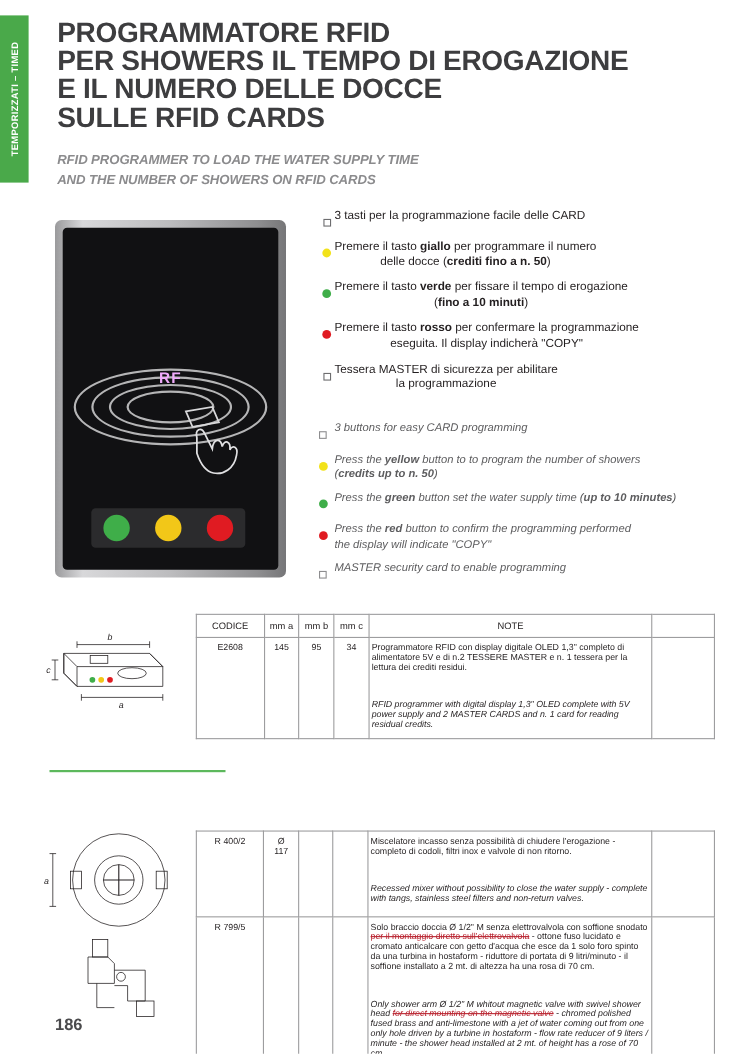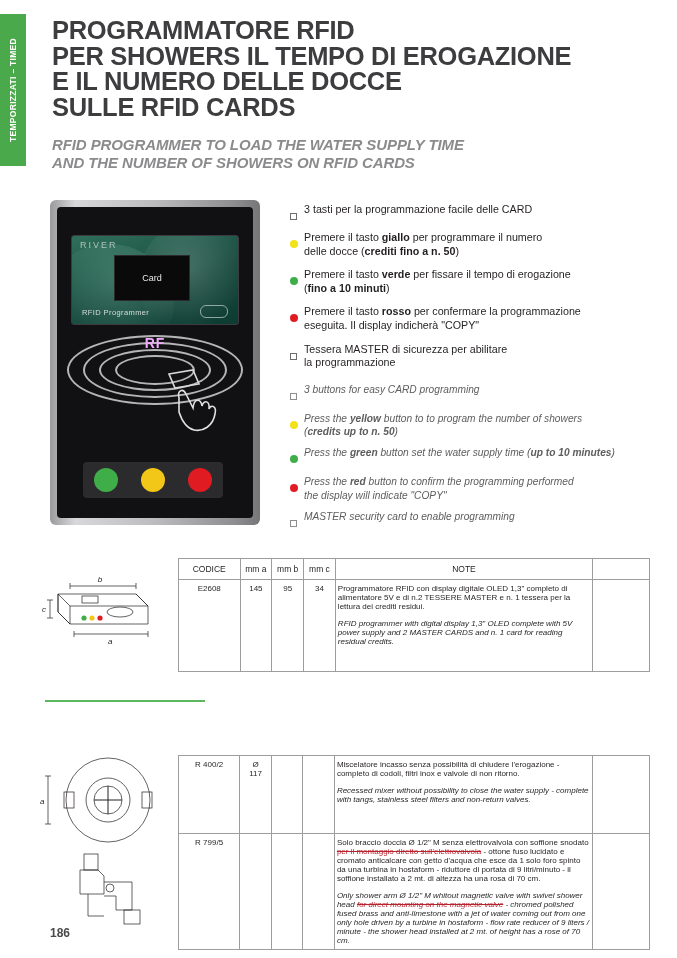--- a/index.html
+++ b/index.html
@@ -35,21 +35,21 @@
   .title {
     font-size: 25.5px;
     font-weight: bold;
     line-height: 25.5px;
     letter-spacing: -0.3px;
     color: #3d3d3f;
   }
   .title div { white-space: nowrap; }
   .subtitle {
     margin-top: 16px;
-    font-size: 15px;
+    font-size: 12px;
     font-style: italic;
     font-weight: bold;
     line-height: 18px;
     color: #8b8b8d;
     letter-spacing: -0.1px;
   }
 
   
   .device {
     position: absolute;
@@ -123,21 +123,21 @@
   }
   .buttons-row {
     position: absolute; left: 26px; bottom: 20px;
     width: 140px; height: 36px;
     background: #2b2b2d; border-radius: 4px;
     display: flex; align-items: center; justify-content: space-around;
   }
   .btn-dot { width: 24px; height: 24px; border-radius: 50%; }
 
   
-  .bullets { position: absolute; left: 290px; top: 203px; width: 370px; }
+  .bullets { position: absolute; left: 290px; top: 190px; width: 370px; text-align: center; }
   .bullet { display: flex; margin-bottom: 7px; }
   .bullet .mark { width: 14px; flex: 0 0 14px; padding-top: 3px; }
   .bullet .txt { font-size: 10.7px; line-height: 13.6px; }
   .sq { display:inline-block; width: 7px; height: 7px; border: 1px solid #6d6d6f; }
   .dot { display:inline-block; width: 8px; height: 8px; border-radius: 50%; }
 
   .bullets-en { position: absolute; left: 290px; top: 383px; width: 370px; }
   .bullets-en .txt { font-style: italic; color: #5d5d5f; font-size: 10.2px; line-height: 13.2px; }
 
   
@@ -153,37 +153,37 @@
     vertical-align: top;
     font-weight: normal;
   }
   .tech-table thead th { text-align: center; font-size: 8.5px; padding: 5px 4px; }
   .t1 { left: 178px; top: 558px; width: 472px; }
   .t2 { left: 178px; top: 755px; width: 472px; }
   .c-code { width: 62px; text-align: center; }
   .c-mm { width: 32px; text-align: center; }
   .c-note { width: 262px; }
   .c-tail { width: 58px; }
-  .note-en { margin-top: 8px; display: block; }
+  .note-en { margin-top: 25px; display: block; }
   .hl-red { color: #b8232f; }
   .hl-strike { text-decoration: line-through; }
 
   
   .divider {
     position: absolute; left: 45px; top: 700px; width: 160px; height: 2px;
     background: #5cb85c;
   }
 
   
   .draw1 { position: absolute; left: 40px; top: 560px; width: 120px; height: 90px; }
   .draw2 { position: absolute; left: 40px; top: 750px; width: 130px; height: 200px; }
 
   .pagenum {
     position: absolute; left: 50px; bottom: 18px;
-    font-size: 12px; color: #4a4a4c; font-weight: bold;
+    font-size: 15px; color: #4a4a4c; font-weight: bold;
   }
   .lbl { font-size: 8px; font-style: italic; fill: #231f20; }
 </style>
 </head>
 <body>
 
 <div class="side-tab">
   <span>TEMPORIZZATI – TIMED</span>
 </div>
 
@@ -196,28 +196,20 @@
   </div>
   <div class="subtitle">
     <div>RFID PROGRAMMER TO LOAD THE WATER SUPPLY TIME</div>
     <div>AND THE NUMBER OF SHOWERS ON RFID CARDS</div>
   </div>
 </div>
 
 <div class="device">
   <div class="device-inner">
 
-    <div class="screen-frame">
-      <div class="swirl"></div>
-      <div class="swirl2"></div>
-      <div class="brand">RIVER</div>
-      <div class="oled">Card</div>
-      <div class="caption">RFID Programmer</div>
-      <div class="card-glyph"></div>
-    </div>
 
     <div class="waves">
       <div class="wave" style="left:10px;width:176px;height:70px;"></div>
       <div class="wave" style="left:26px;width:144px;height:56px;"></div>
       <div class="wave" style="left:42px;width:112px;height:42px;"></div>
       <div class="wave" style="left:58px;width:80px;height:30px;"></div>
     </div>
     <div class="rf-label">RF</div>
 
     <svg class="hand" viewBox="0 0 64 66">

